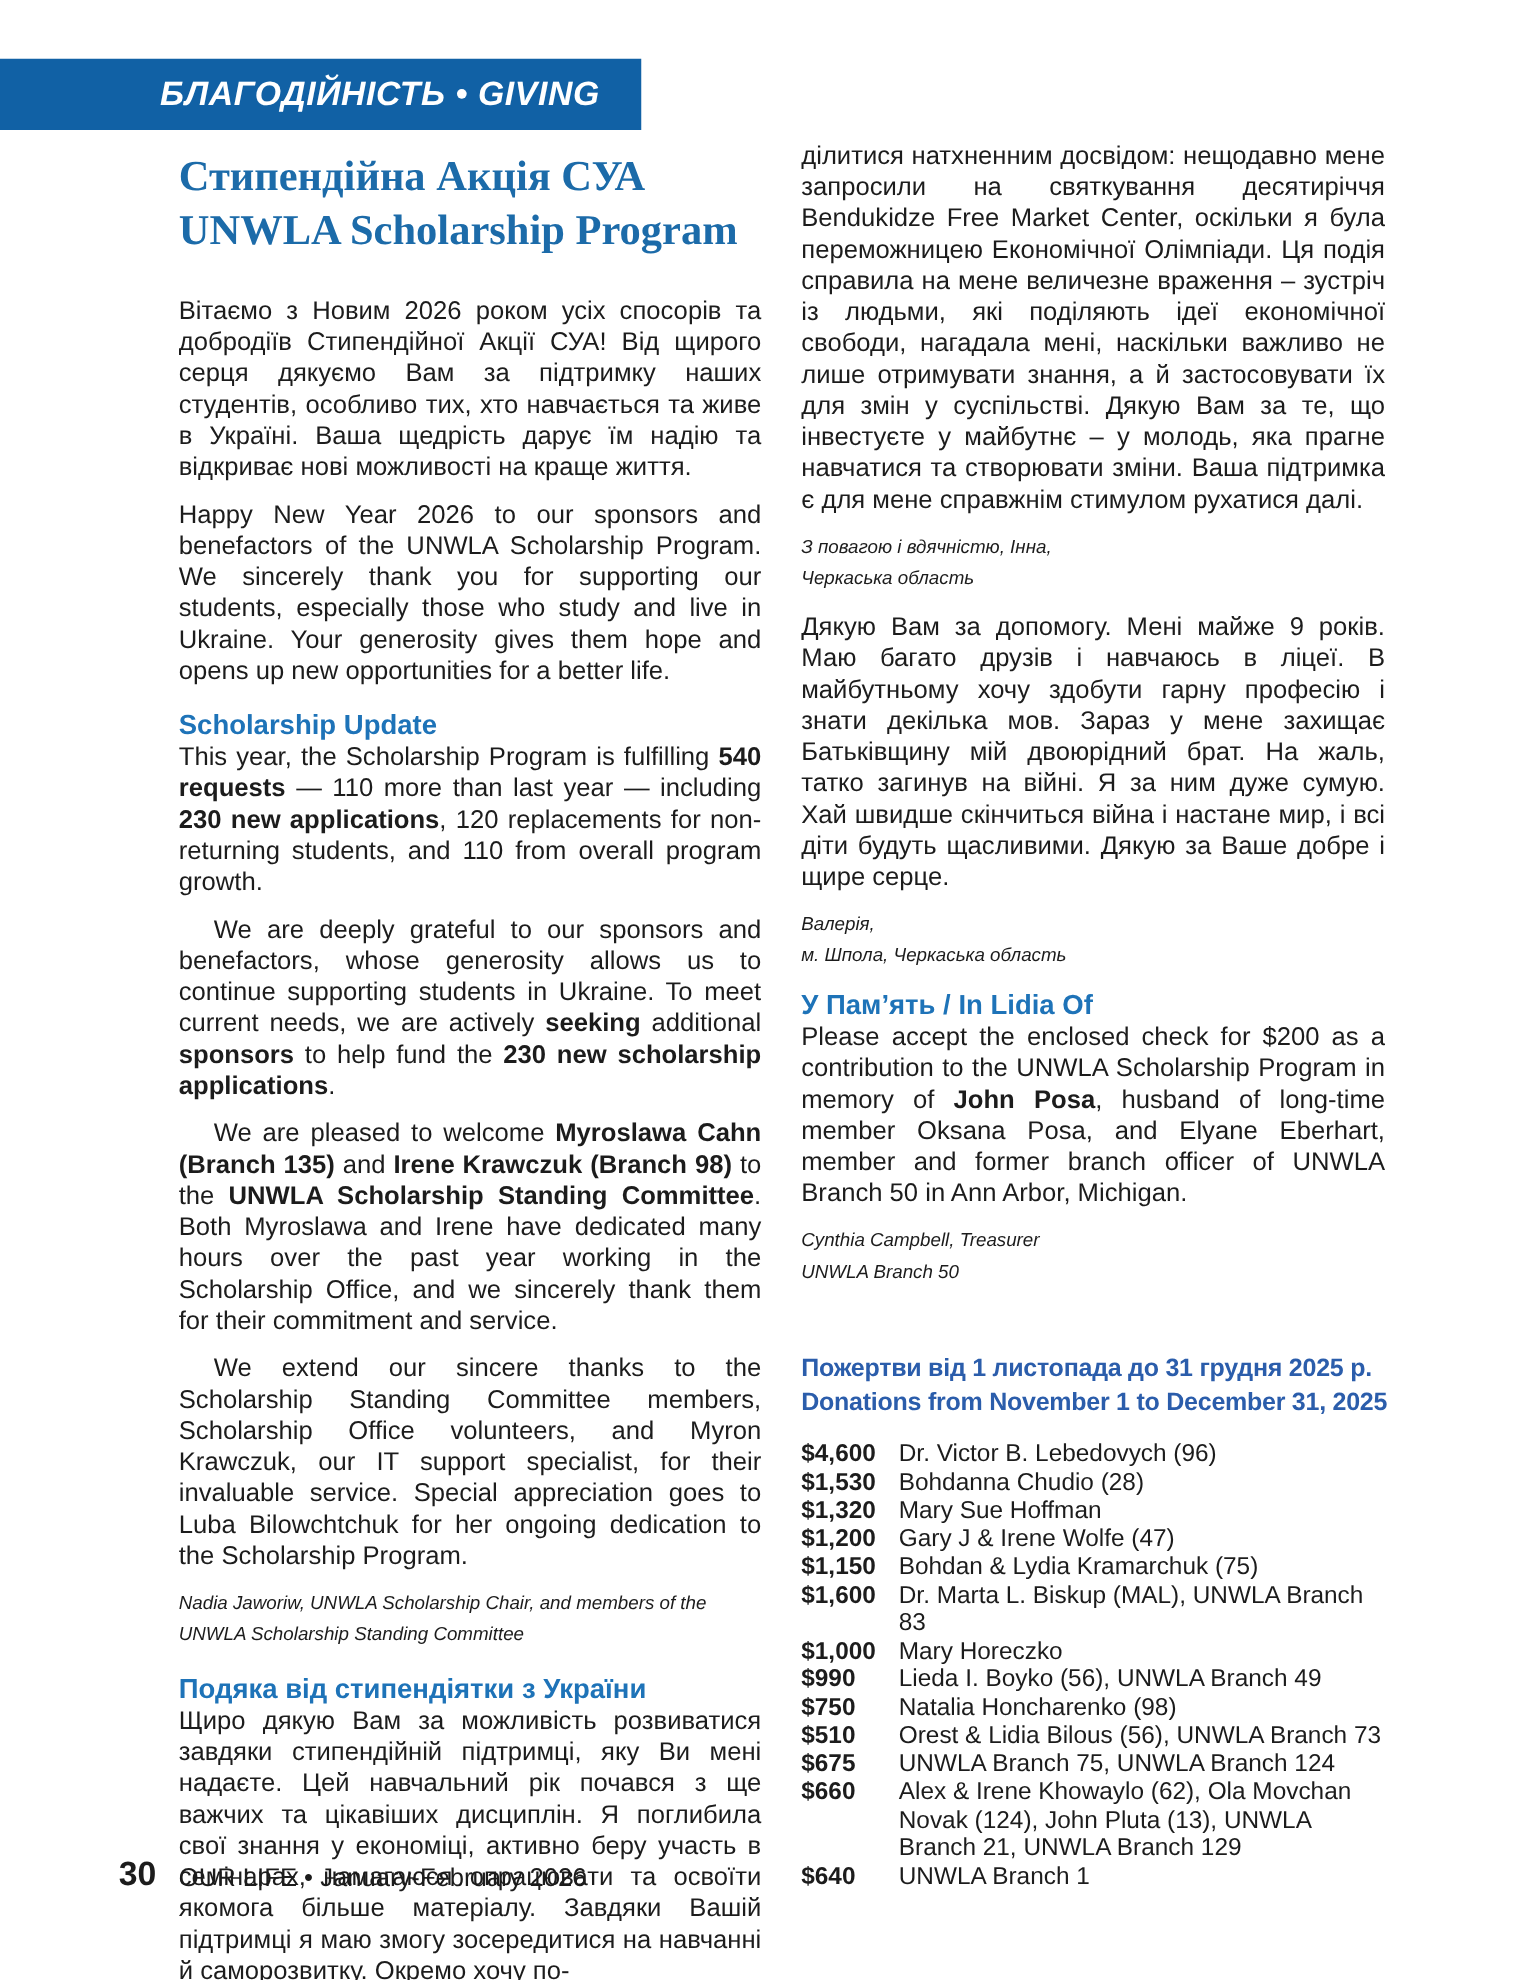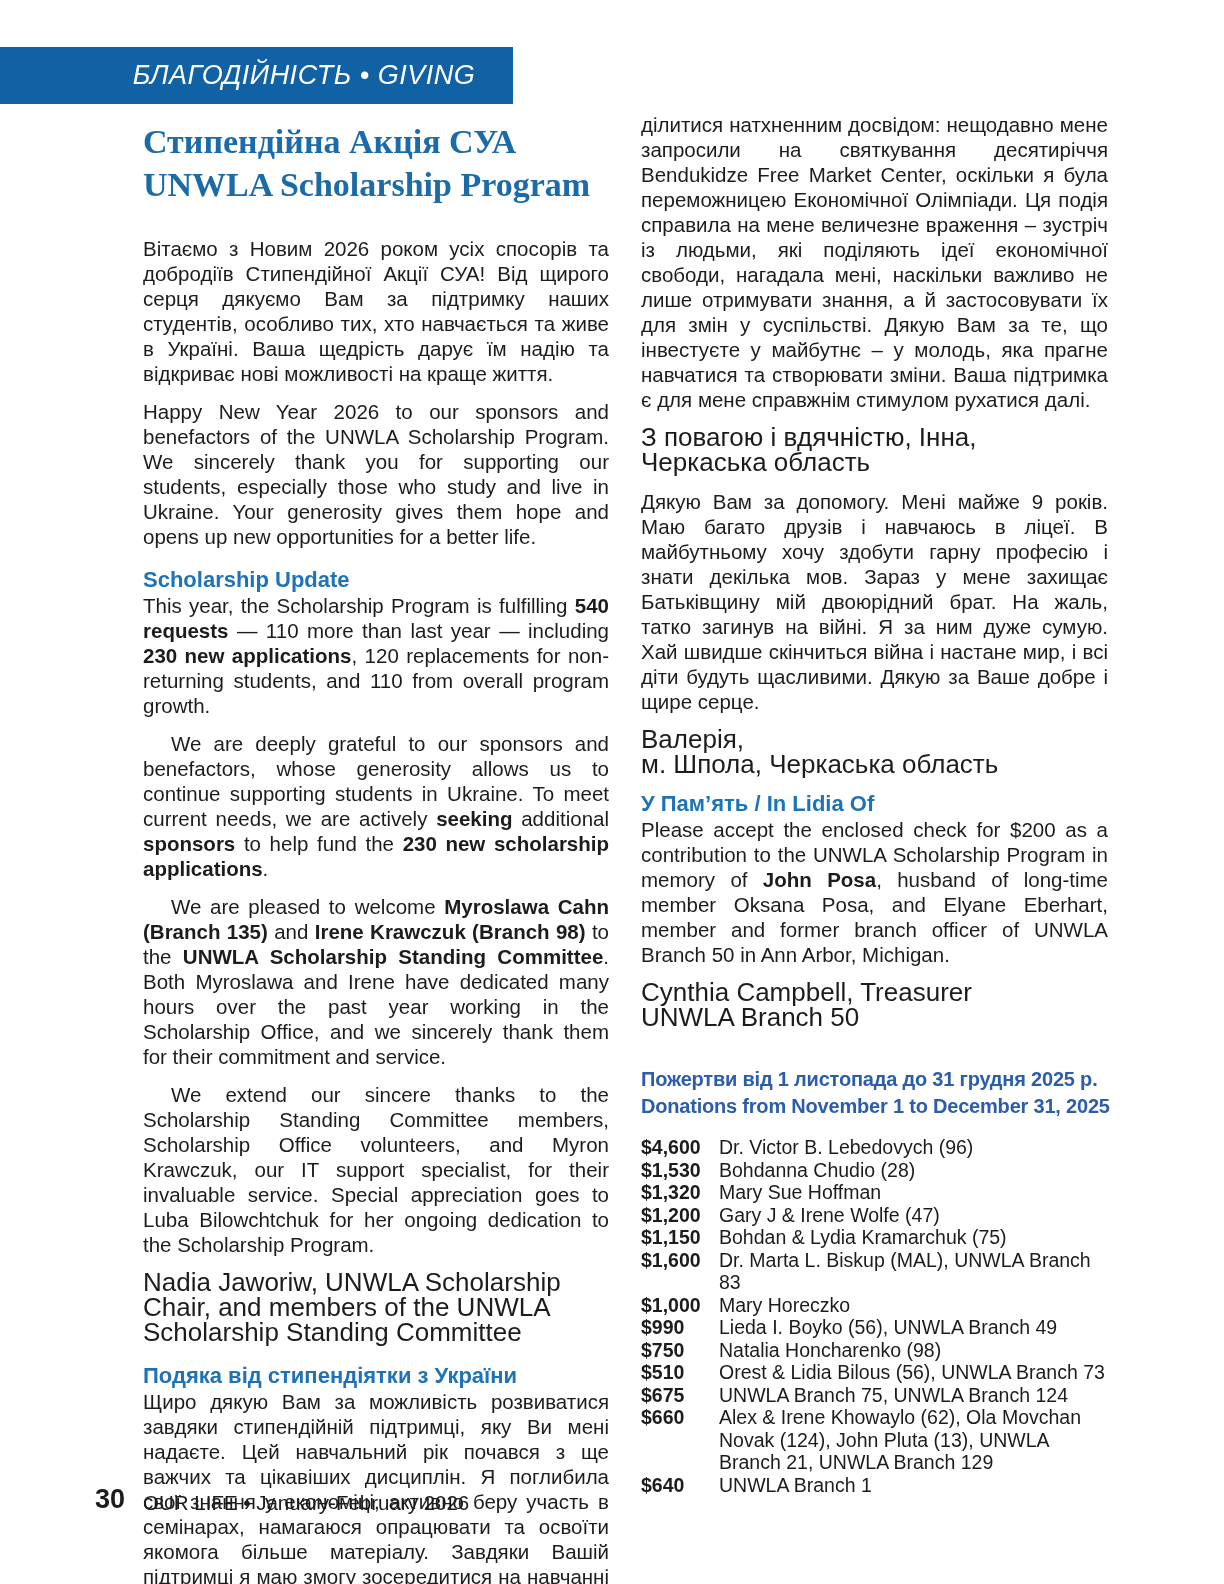--- a/index.html
+++ b/index.html
@@ -11,21 +11,21 @@
     color:var(--text,#1c1c1c);
     overflow:hidden;
   }
   .banner{
     position:absolute;top:47px;left:0;
     width:513px;height:57px;
     background:var(--banner,#1161a5);
     color:#ffffff;
     display:flex;align-items:center;justify-content:center;
     box-sizing:border-box;padding-left:95px;
-    font-size:27px;font-weight:400;font-style:italic;
+    font-size:27px;font-weight:700;font-style:italic;
     letter-spacing:.5px;
   }
   .col{position:absolute;top:120px;}
   .col-left{left:143px;width:466px;}
   .col-right{left:641px;top:112px;width:467px;}
   .article-title{
     font-family:"Liberation Serif","DejaVu Serif",serif;
     font-weight:700;color:var(--title,#1c6ba9);
     font-size:34px;line-height:43px;
     margin:0 0 30px 0;
@@ -34,24 +34,24 @@
     font-size:20.5px;line-height:25px;
     text-align:justify;margin:0 0 13px 0;
   }
   p.indent{text-indent:28px;}
   .sec-heading{
     color:var(--heading,#1e73b8);
     font-size:22px;line-height:26px;font-weight:700;
     margin:18px 0 0 0;
   }
   .sig{
-    font-size:26px;line-height:25px;
+    font-style:italic;font-size:15px;line-height:25px;
     margin:2px 0 14px 0;white-space:pre-line;
   }
-  .donations{margin-top:36px;}
+  .donations{margin-top:52px;}
   .don-heading{
     color:var(--donheading,#2b5dab);
     font-weight:700;font-size:20px;line-height:27px;
     letter-spacing:-.2px;white-space:nowrap;
     margin:0;
   }
   .don-list{margin-top:16px;}
   .don-row{display:flex;font-size:19.5px;line-height:22.5px;}
   .don-amount{width:78px;font-weight:700;flex:none;}
   .don-name{flex:1;}

